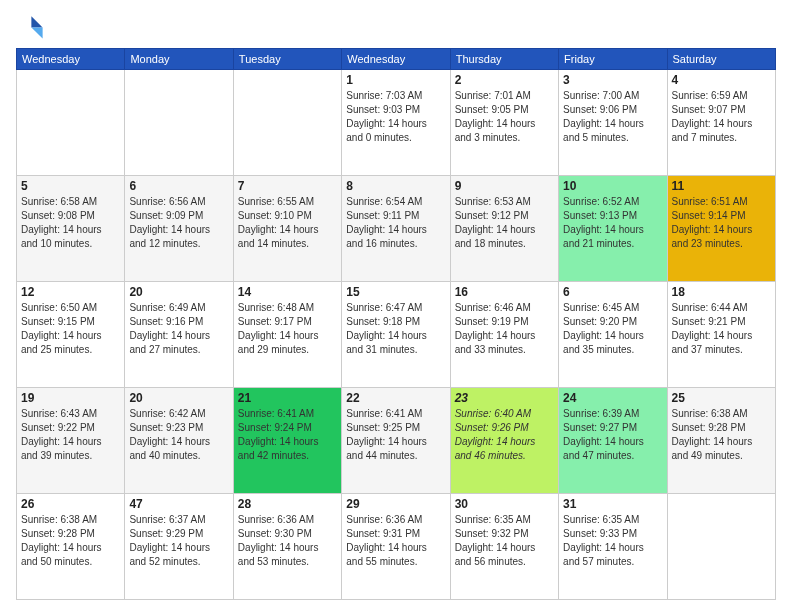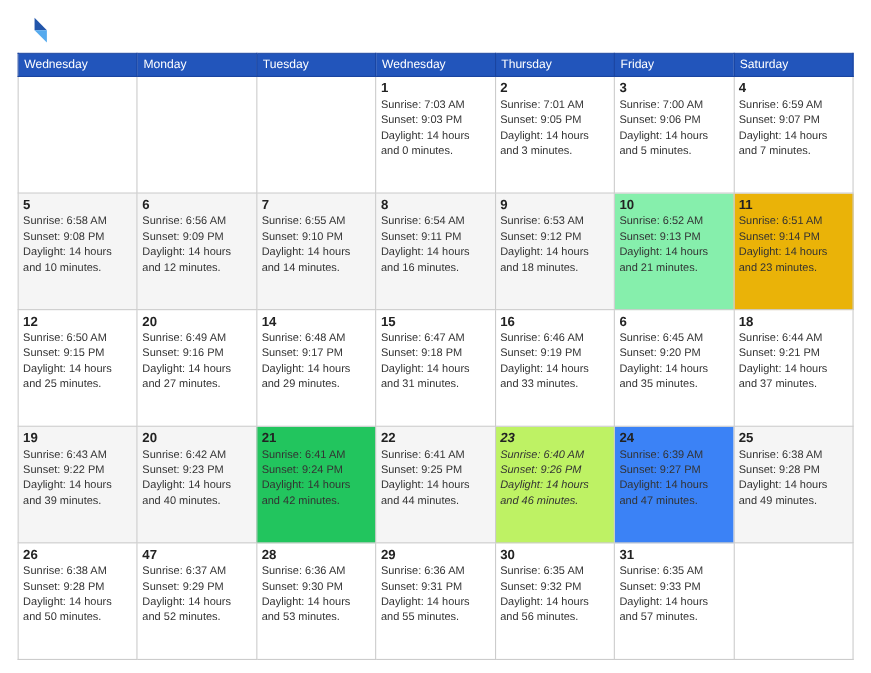--- a/index.html
+++ b/index.html
@@ -233,21 +233,21 @@
             <div class="day-info">Sunrise: 6:41 AM<br>Sunset: 9:24 PM<br>Daylight: 14 hours<br>and 42 minutes.</div>
           </td>
           <td style="background: rgb(245, 245, 245);">
             <span class="day-num">22</span>
             <div class="day-info">Sunrise: 6:41 AM<br>Sunset: 9:25 PM<br>Daylight: 14 hours<br>and 44 minutes.</div>
           </td>
           <td style="background: #bef264; font-style: italic;">
             <span class="day-num">23</span>
             <div class="day-info">Sunrise: 6:40 AM<br>Sunset: 9:26 PM<br>Daylight: 14 hours<br>and 46 minutes.</div>
           </td>
-          <td style="background: #3b82f6;">
+          <td style="background: #86efac;">
             <span class="day-num">24</span>
             <div class="day-info">Sunrise: 6:39 AM<br>Sunset: 9:27 PM<br>Daylight: 14 hours<br>and 47 minutes.</div>
           </td>
           <td style="background: rgb(245, 245, 245);">
             <span class="day-num">25</span>
             <div class="day-info">Sunrise: 6:38 AM<br>Sunset: 9:28 PM<br>Daylight: 14 hours<br>and 49 minutes.</div>
           </td>
         </tr>
         <tr>
           <td>

